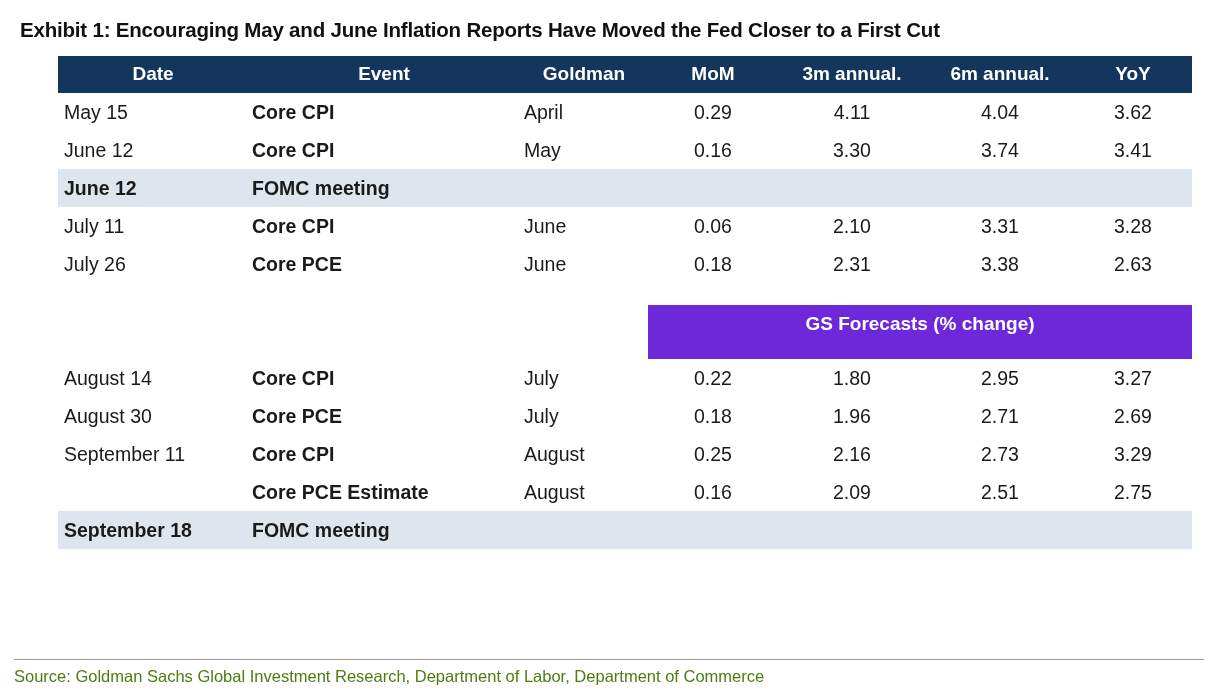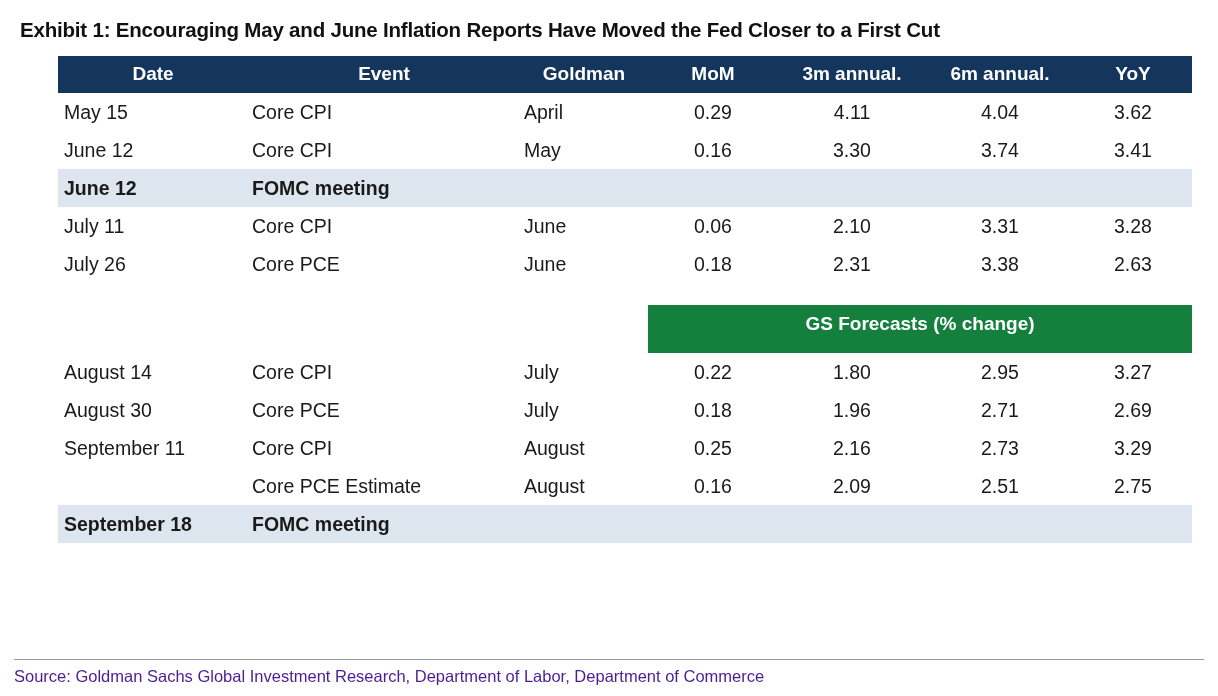--- a/index.html
+++ b/index.html
@@ -55,60 +55,60 @@
   }
   tbody td {
     font-size: 19.5px;
     color: #1a1a1a;
     padding: 6px 4px 6px 4px;
     height: 26px;
     border: none;
     white-space: nowrap;
   }
   td.date   { text-align: left; padding-left: 6px; }
-  td.event  { text-align: left; padding-left: 4px; }
+  td.event  { text-align: left; padding-left: 4px; font-weight: bold; }
   td.period { text-align: left; padding-left: 4px; }
   td.num    { text-align: center; }
 
   tr.fomc td {
     background: #dde6ef;
     font-weight: bold;
   }
   tr.spacer td {
     background: #ffffff;
     height: 22px;
     padding: 0;
   }
   tr.forecast-band td {
     padding: 0;
     background: #ffffff;
     height: 40px;
   }
   .forecast-band-box {
-    background: #15803d;
+    background: #6d28d9;
     color: #ffffff;
     font-size: 19px;
     font-weight: bold;
     text-align: center;
     line-height: 38px;
-    height: 48px;
+    height: 54px;
   }
   .source {
     position: absolute;
     left: 14px;
     right: 14px;
     bottom: 10px;
   }
   .source-rule {
     border-top: 1.5px solid #9a9a9a;
     margin: 0 0 7px 0;
   }
   .source-text {
     font-size: 16.5px;
-    color: #4c1d95;
+    color: #4d7c0f;
     font-family: "Liberation Sans", sans-serif;
   }
 </style>
 </head>
 <body>
 
 <div class="page">
 
   <div class="exhibit-title">Exhibit 1: Encouraging May and June Inflation Reports Have Moved the Fed Closer to a First Cut</div>
 

